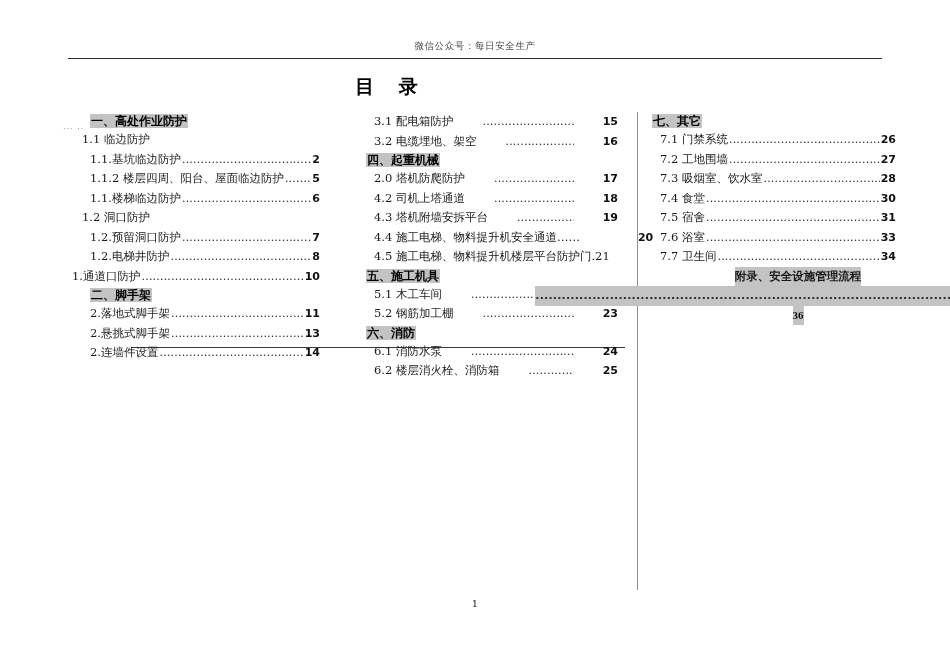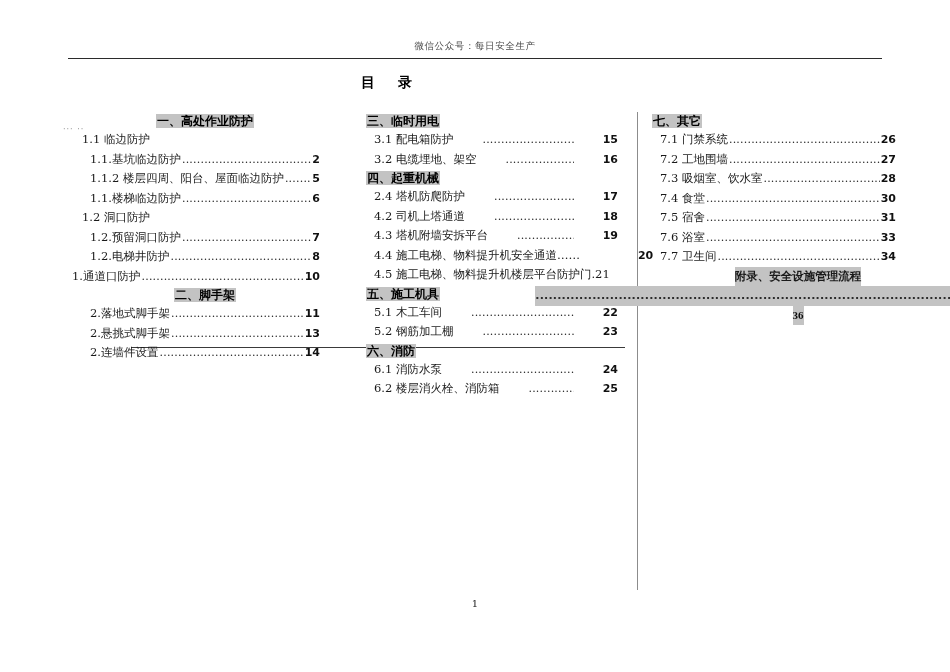--- a/index.html
+++ b/index.html
@@ -43,21 +43,21 @@
 
   
   .doc-title {
     position: absolute;
     left: 0;
     top: 74px;
     width: 782px;
     text-align: center;
     font-family: "DejaVu Sans", "Liberation Sans", sans-serif;
     font-weight: bold;
-    font-size: 14px;
+    font-size: 19px;
     letter-spacing: 9px;
     color: #000000;
   }
 
   
   .columns {
     position: absolute;
     left: 0;
     top: 112px;
     width: 950px;
@@ -155,21 +155,21 @@
   .entry.appendix .dots,
   .entry.appendix .pg {
     background: #c3c3c3;
   }
   .entry.appendix .pg { font-weight: bold; font-family: Liberation Serif, serif; }
 
   
   .col-1 .entry { width: 238px; margin-left: 20px; }
   .col-1 .entry.deep { width: 230px; margin-left: 28px; }
   .col-1 .entry.flat { width: 248px; margin-left: 10px; }
-  .col-1 .section-head { margin-left: 28px; text-align: center; }
+  .col-1 .section-head { margin-left: 28px; }
 
   .col-2 .entry { width: 244px; margin-left: 8px; gap: 28px; }
   .col-2 .section-head { margin-left: 0px; }
 
   .col-3 .entry { width: 236px; margin-left: 8px; }
   .col-3 .entry.appendix { width: 292px; margin-left: 0px; flex-direction: column; }
   .col-3 .section-head { margin-left: 0px; }
 
   
   .page-number {
@@ -252,34 +252,33 @@
         <span class="dots">........................................................................................................................</span>
         <span class="pg">13</span>
       </div>
       <div class="entry deep">
         <span class="lbl">2.连墙件设置</span>
         <span class="dots">........................................................................................................................</span>
         <span class="pg">14</span>
       </div>
     </div>
   <div class="col col-2">
-      <div class="section-head"><span class="hl">三、临时用电</span></div>
       <div class="entry">
         <span class="lbl">3.1 配电箱防护</span>
         <span class="dots">........................................................................................................................</span>
         <span class="pg">15</span>
       </div>
       <div class="entry">
         <span class="lbl">3.2 电缆埋地、架空</span>
         <span class="dots">........................................................................................................................</span>
         <span class="pg">16</span>
       </div>
       <div class="section-head"><span class="hl">四、起重机械</span></div>
       <div class="entry">
-        <span class="lbl">2.4 塔机防爬防护</span>
+        <span class="lbl">2.0 塔机防爬防护</span>
         <span class="dots">........................................................................................................................</span>
         <span class="pg">17</span>
       </div>
       <div class="entry">
         <span class="lbl">4.2 司机上塔通道</span>
         <span class="dots">........................................................................................................................</span>
         <span class="pg">18</span>
       </div>
       <div class="entry">
         <span class="lbl">4.3 塔机附墙安拆平台</span>

